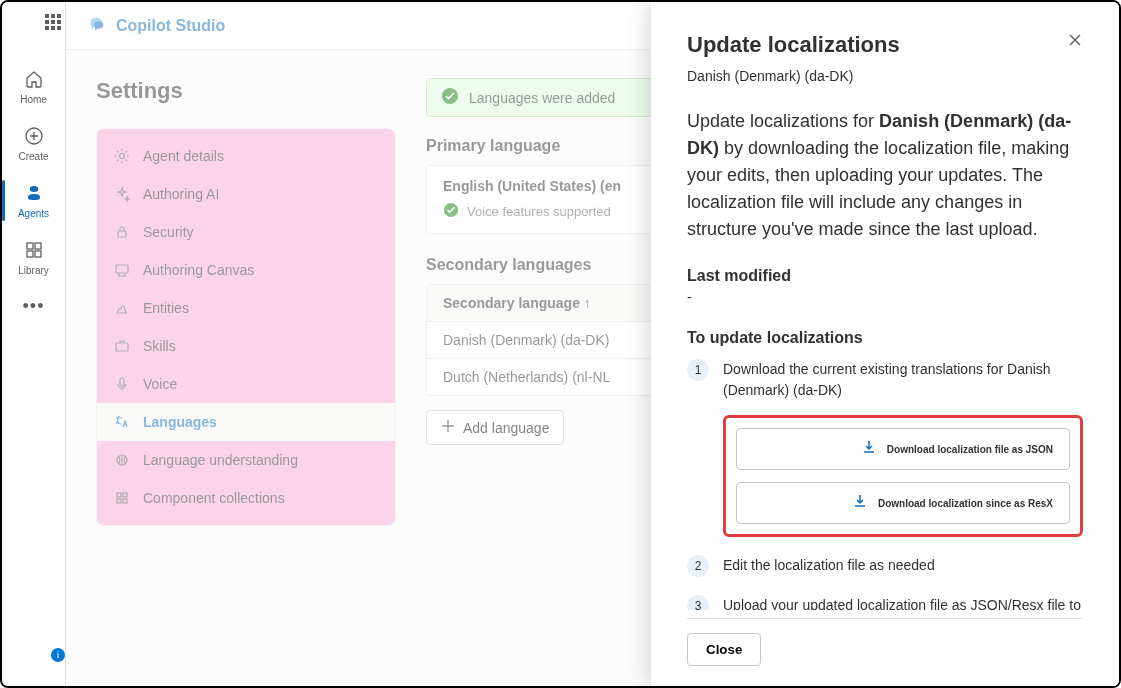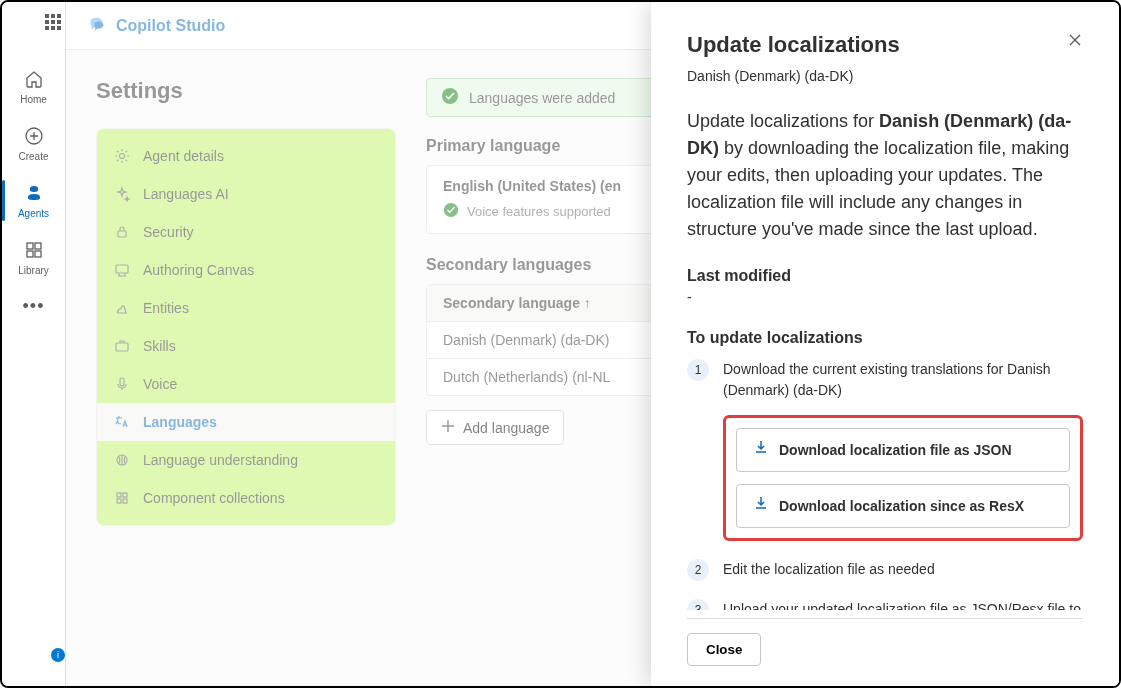--- a/index.html
+++ b/index.html
@@ -109,21 +109,21 @@
     }
     .page-title {
       font-size: 22px;
       font-weight: 600;
       margin-bottom: 24px;
     }
     .settings-left { width: 300px; }
     .settings-nav {
       border: 1px solid #e8e6e4;
       border-radius: 8px;
-      background: #bef264;
+      background: #f9a8d4;
       padding: 8px 0;
     }
     .nav-item {
       display: flex;
       align-items: center;
       gap: 12px;
       padding: 10px 16px;
       cursor: pointer;
       color: #323130;
     }
@@ -261,22 +261,23 @@
     }
     .dl-btn {
       display: flex;
       align-items: center;
       gap: 10px;
       border: 1px solid #c8c6c4;
       border-radius: 4px;
       padding: 10px 16px;
       cursor: pointer;
       background: #fff;
-      font-size: 14px;
-      font-weight: 600;
+      font-size: 10px;
+      font-weight: 600;
+      justify-content: flex-end;
     }
     .dl-btn + .dl-btn { margin-top: 12px; }
     .dl-arrow { color: #0f6cbd; font-weight: bold; }
     .browse-row { display:flex; align-items:flex-start; gap: 16px; margin-top: 12px; }
     .btn {
       border: 1px solid #c8c6c4;
       border-radius: 4px;
       padding: 8px 18px;
       background:#fff;
       cursor:pointer;
@@ -381,21 +382,21 @@
                   </svg>
                 </span>
               <span>Agent details</span>
             </div>
             <div class="nav-item">
               <span class="nav-icon">
                   <svg width="16" height="16" viewBox="0 0 16 16" fill="none">
                     <path d="M8 2l1 3 3 1-3 1-1 3-1-3-3-1 3-1 1-3zM13 11l.5 1.5L15 13l-1.5.5L13 15l-.5-1.5L11 13l1.5-.5.5-1.5z" stroke="currentColor" stroke-width="1.2"></path>
                   </svg>
                 </span>
-              <span>Languages AI</span>
+              <span>Authoring AI</span>
             </div>
             <div class="nav-item">
               <span class="nav-icon">
                   <svg width="16" height="16" viewBox="0 0 16 16" fill="none">
                     <rect x="4" y="7" width="8" height="6" rx="1" stroke="currentColor" stroke-width="1.2"></rect>
                     <path d="M6 7V5a2 2 0 1 1 4 0v2" stroke="currentColor" stroke-width="1.2"></path>
                   </svg>
                 </span>
               <span>Security</span>
             </div>

